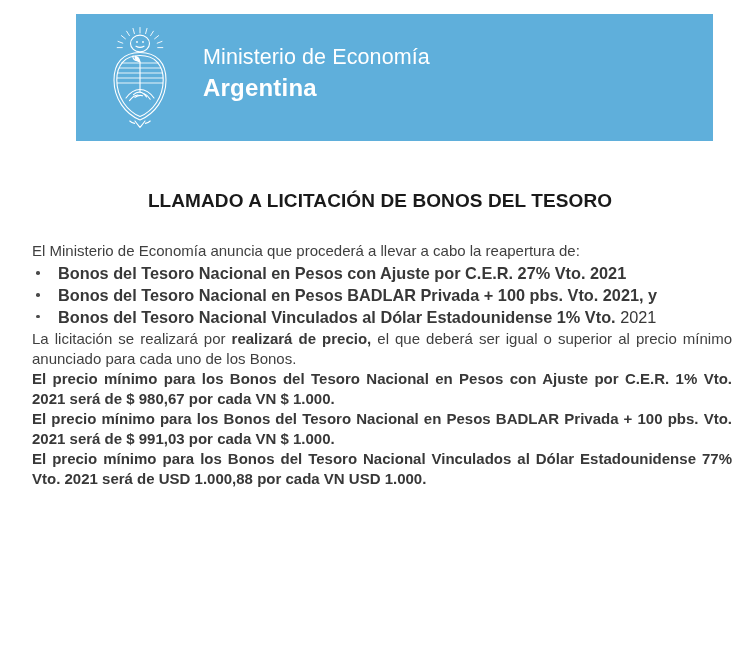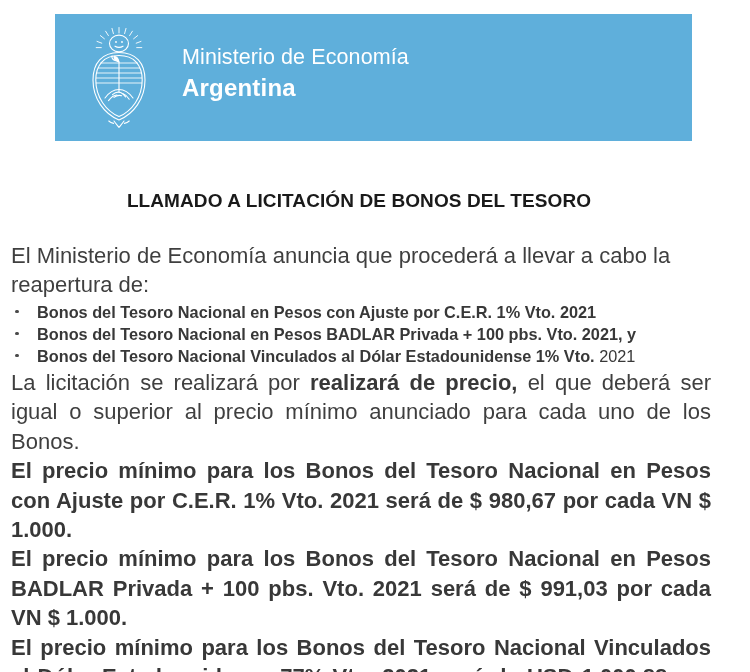--- a/index.html
+++ b/index.html
@@ -14,20 +14,21 @@
     font-family: "Liberation Sans", sans-serif;
     color: #3b3b3b;
     overflow: hidden;
   }
 
   .page {
     position: relative;
     width: 675px;
     height: 672px;
     box-sizing: border-box;
+    margin-left: 21px;
   }
 
   
   .banner {
     position: absolute;
     left: 55px;
     top: 14px;
     width: 637px;
     height: 127px;
     background: #5fafdb;
@@ -82,21 +83,21 @@
     font-size: 19px;
     font-weight: bold;
     color: #1a1a1a;
     letter-spacing: 0.1px;
     margin: 0 0 29px 0;
     padding-right: 18px;
   }
 
   p.para {
     margin: 0;
-    font-size: 22px;
+    font-size: 15px;
     line-height: 1.34;
     color: #3f3f3f;
   }
 
   p.justify {
     text-align: justify;
     padding-right: 14px;
   }
   .gap-md { margin-top: 18px; }
   .gap-lg { margin-top: 20px; }
@@ -192,21 +193,21 @@
   </div>
 
   <div class="doc">
 
     <h1 class="doc-title">LLAMADO A LICITACIÓN DE BONOS DEL TESORO</h1>
 
     <p class="para">El Ministerio de Economía anuncia que procederá a llevar a cabo la reapertura de:</p>
 
     <ul class="bullets">
       <li>
-        <span class="dot"></span><span>Bonos del Tesoro Nacional en Pesos con Ajuste por C.E.R. 1% Vto. 2021</span><span class="nb"></span>
+        <span class="dot"></span><span>Bonos del Tesoro Nacional en Pesos con Ajuste por C.E.R. 27% Vto. 2021</span><span class="nb"></span>
       </li>
       <li>
         <span class="dot"></span><span>Bonos del Tesoro Nacional en Pesos BADLAR Privada + 100 pbs. Vto. 2021, y</span><span class="nb"></span>
       </li>
       <li>
         <span class="dot"></span><span>Bonos del Tesoro Nacional Vinculados al Dólar Estadounidense 1% Vto. </span><span class="nb">2021</span>
       </li>
     </ul>
 
 

